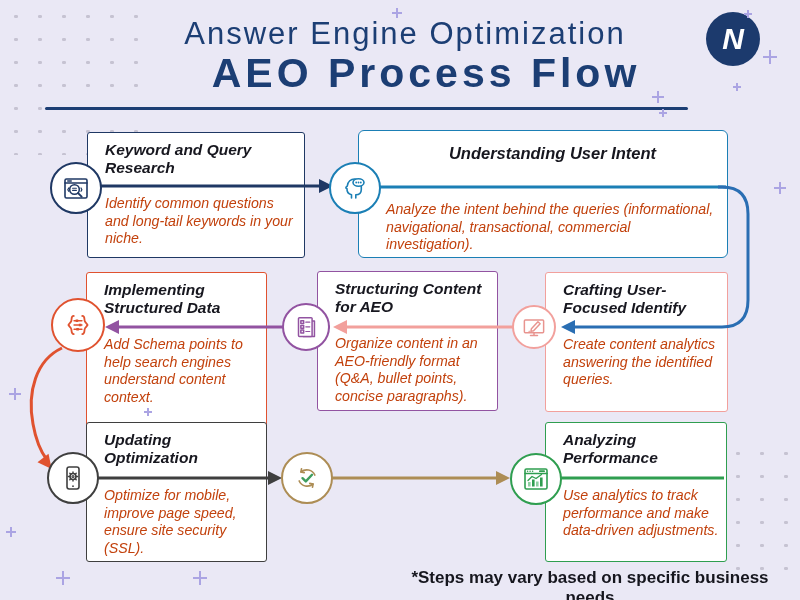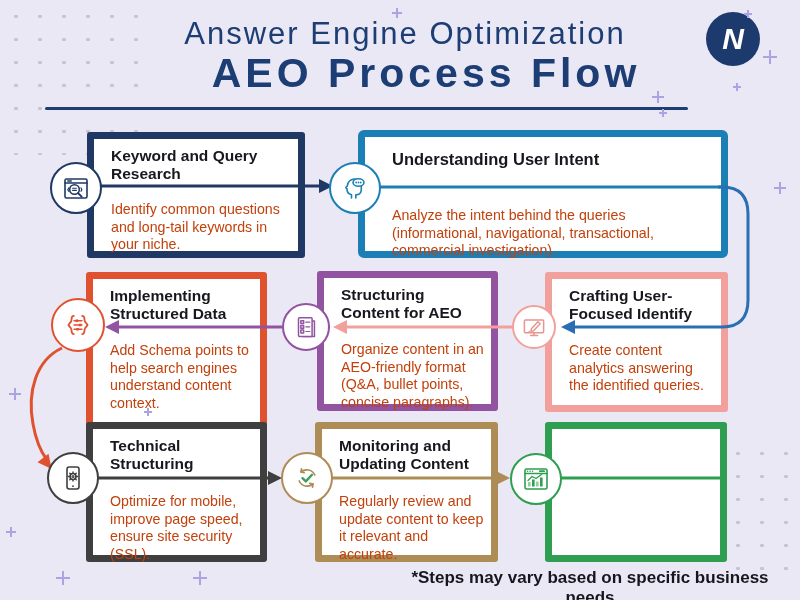--- a/index.html
+++ b/index.html
@@ -10,28 +10,28 @@
   .dots{position:absolute;z-index:1;
     background-image:radial-gradient(circle,#c6c3d2 1.7px,transparent 2px);
     background-size:24px 23px;}
   .hdr{position:absolute;left:7px;width:796px;text-align:center;z-index:3;}
   .hdr-sub{top:16px;font-size:31px;font-weight:500;letter-spacing:2px;}
   .hdr-title{top:50px;font-size:41px;font-weight:800;letter-spacing:4px;padding-left:21px;}
   .hdr-rule{position:absolute;left:45px;top:107px;width:643px;height:3px;border-radius:2px;z-index:3;}
   .logo{position:absolute;left:706px;top:12px;width:54px;height:54px;border-radius:50%;
     display:flex;align-items:center;justify-content:center;z-index:3;
     color:#fff;font-size:30px;font-weight:800;font-style:italic;}
-  .box{position:absolute;background:#ffffff;border:7px solid #737373;box-sizing:border-box;
-    border-radius:3px;z-index:2;}
+  .box{position:absolute;background:#ffffff;border:1px solid #737373;box-sizing:border-box;
+    border-radius:3px;z-index:2;font-style:italic;}
   .box-title{font-weight:700;font-size:15.5px;line-height:1.16;color:#17171f;
     padding:8px 6px 0 17px;box-sizing:border-box;}
   .box-body{font-size:14.2px;line-height:1.24;color:#c2410c;padding:11px 6px 0 17px;}
   .b2 .box-title{padding:13px 8px 0 27px;font-size:16.5px;}
   .b2 .box-body{padding:12px 8px 0 27px;}
-  .t-r1{height:51px;} .t-r1b{height:58px;} .t-r2{height:52px;} .t-r3{height:53px;}
+  .t-r1{height:51px;} .t-r1b{height:58px;text-align:center;} .t-r2{height:52px;} .t-r3{height:53px;}
   .icirc{position:absolute;background:#fff;border:2.5px solid #333;border-radius:50%;
     display:flex;align-items:center;justify-content:center;z-index:5;box-sizing:border-box;}
   .icirc svg{display:block;}
   svg.overlay{position:absolute;left:0;top:0;z-index:4;pointer-events:none;}
   .footer{position:absolute;left:390px;top:568px;width:400px;text-align:center;
     font-size:17px;font-weight:700;z-index:3;}
 </style>
 </head>
 <body>
 
@@ -59,28 +59,26 @@
   </div>
   <div class="box" style="left: 317px; top: 271px; width: 181px; height: 140px; border-color: rgb(146, 83, 161);">
     <div class="box-title t-r2">Structuring Content for AEO</div>
     <div class="box-body">Organize content in an AEO-friendly format (Q&amp;A, bullet points, concise paragraphs).</div>
   </div>
   <div class="box" style="left: 86px; top: 272px; width: 181px; height: 168px; border-color: rgb(224, 82, 47);">
     <div class="box-title t-r2">Implementing Structured Data</div>
     <div class="box-body">Add Schema points to help search engines understand content context.</div>
   </div>
   <div class="box" style="left: 86px; top: 422px; width: 181px; height: 140px; border-color: rgb(63, 63, 63);">
-    <div class="box-title t-r3">Technical Structuring</div>
+    <div class="box-title t-r3">Updating Optimization</div>
     <div class="box-body">Optimize for mobile, improve page speed, ensure site security (SSL).</div>
   </div>
-  <div class="box" style="left: 315px; top: 422px; width: 183px; height: 140px; border-color: rgb(173, 141, 85);">
-    <div class="box-title t-r3">Monitoring and Updating Content</div>
-    <div class="box-body">Regularly review and update content to keep it relevant and accurate.</div>
-  </div>
   <div class="box" style="left: 545px; top: 422px; width: 182px; height: 140px; border-color: rgb(47, 158, 80);">
+    <div class="box-title t-r3">Analyzing Performance</div>
+    <div class="box-body">Use analytics to track performance and make data-driven adjustments.</div>
   </div>
 
   <svg class="overlay" width="800" height="600" viewBox="0 0 800 600">
     <g fill="none" stroke-width="3">
       <path d="M87 186 H319" stroke="#1f3864"></path>
       <path d="M358 187 H726" stroke="#1b7fb5"></path>
       <path d="M718 187 H722 Q748 187 748 214 L748 300 Q748 327 722 327 H574" stroke="#2a6eb3"></path>
       <path d="M540 327 H347" stroke="#f2a09c"></path>
       <path d="M330 327 H119" stroke="#9253a1"></path>
       <path d="M62 348 C36 360 27 392 33 424 C36 441 41 452 47 460" stroke="#e0522f"></path>

